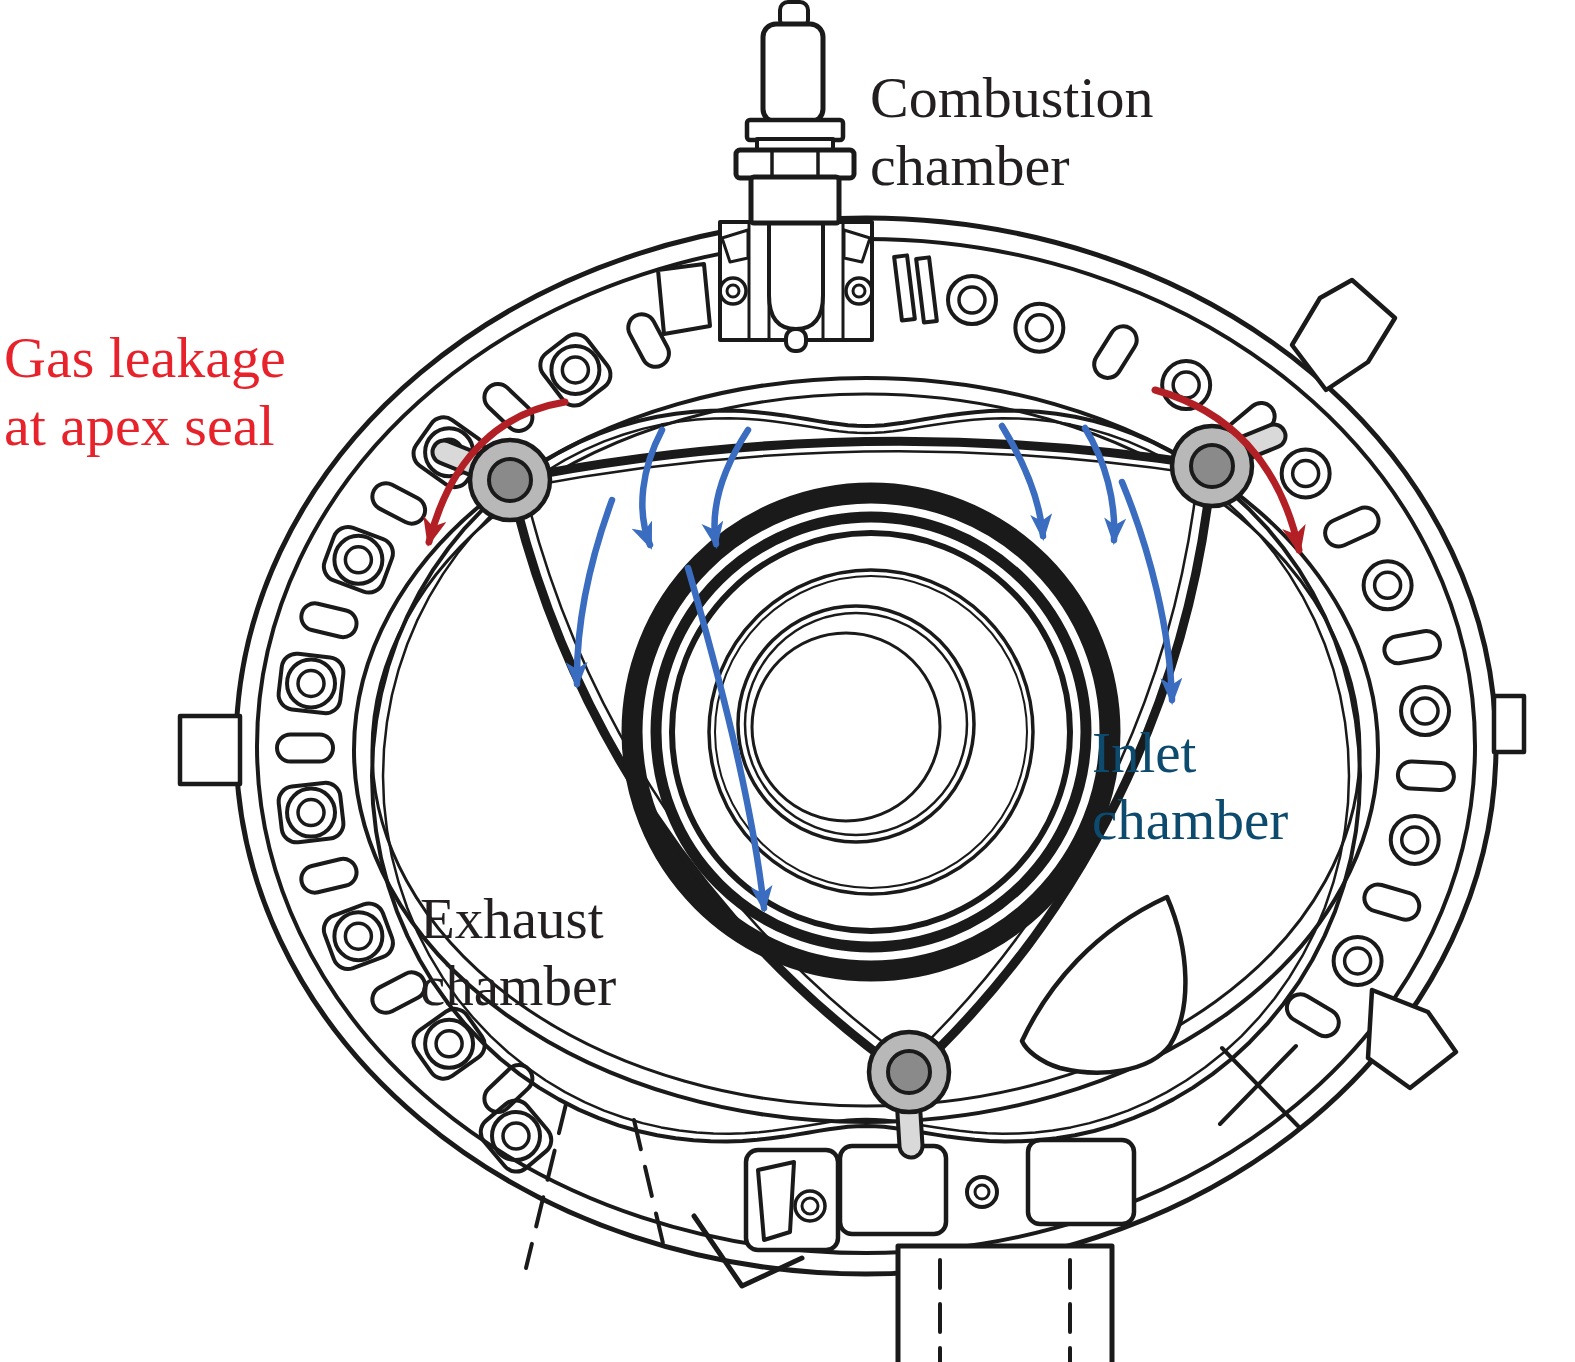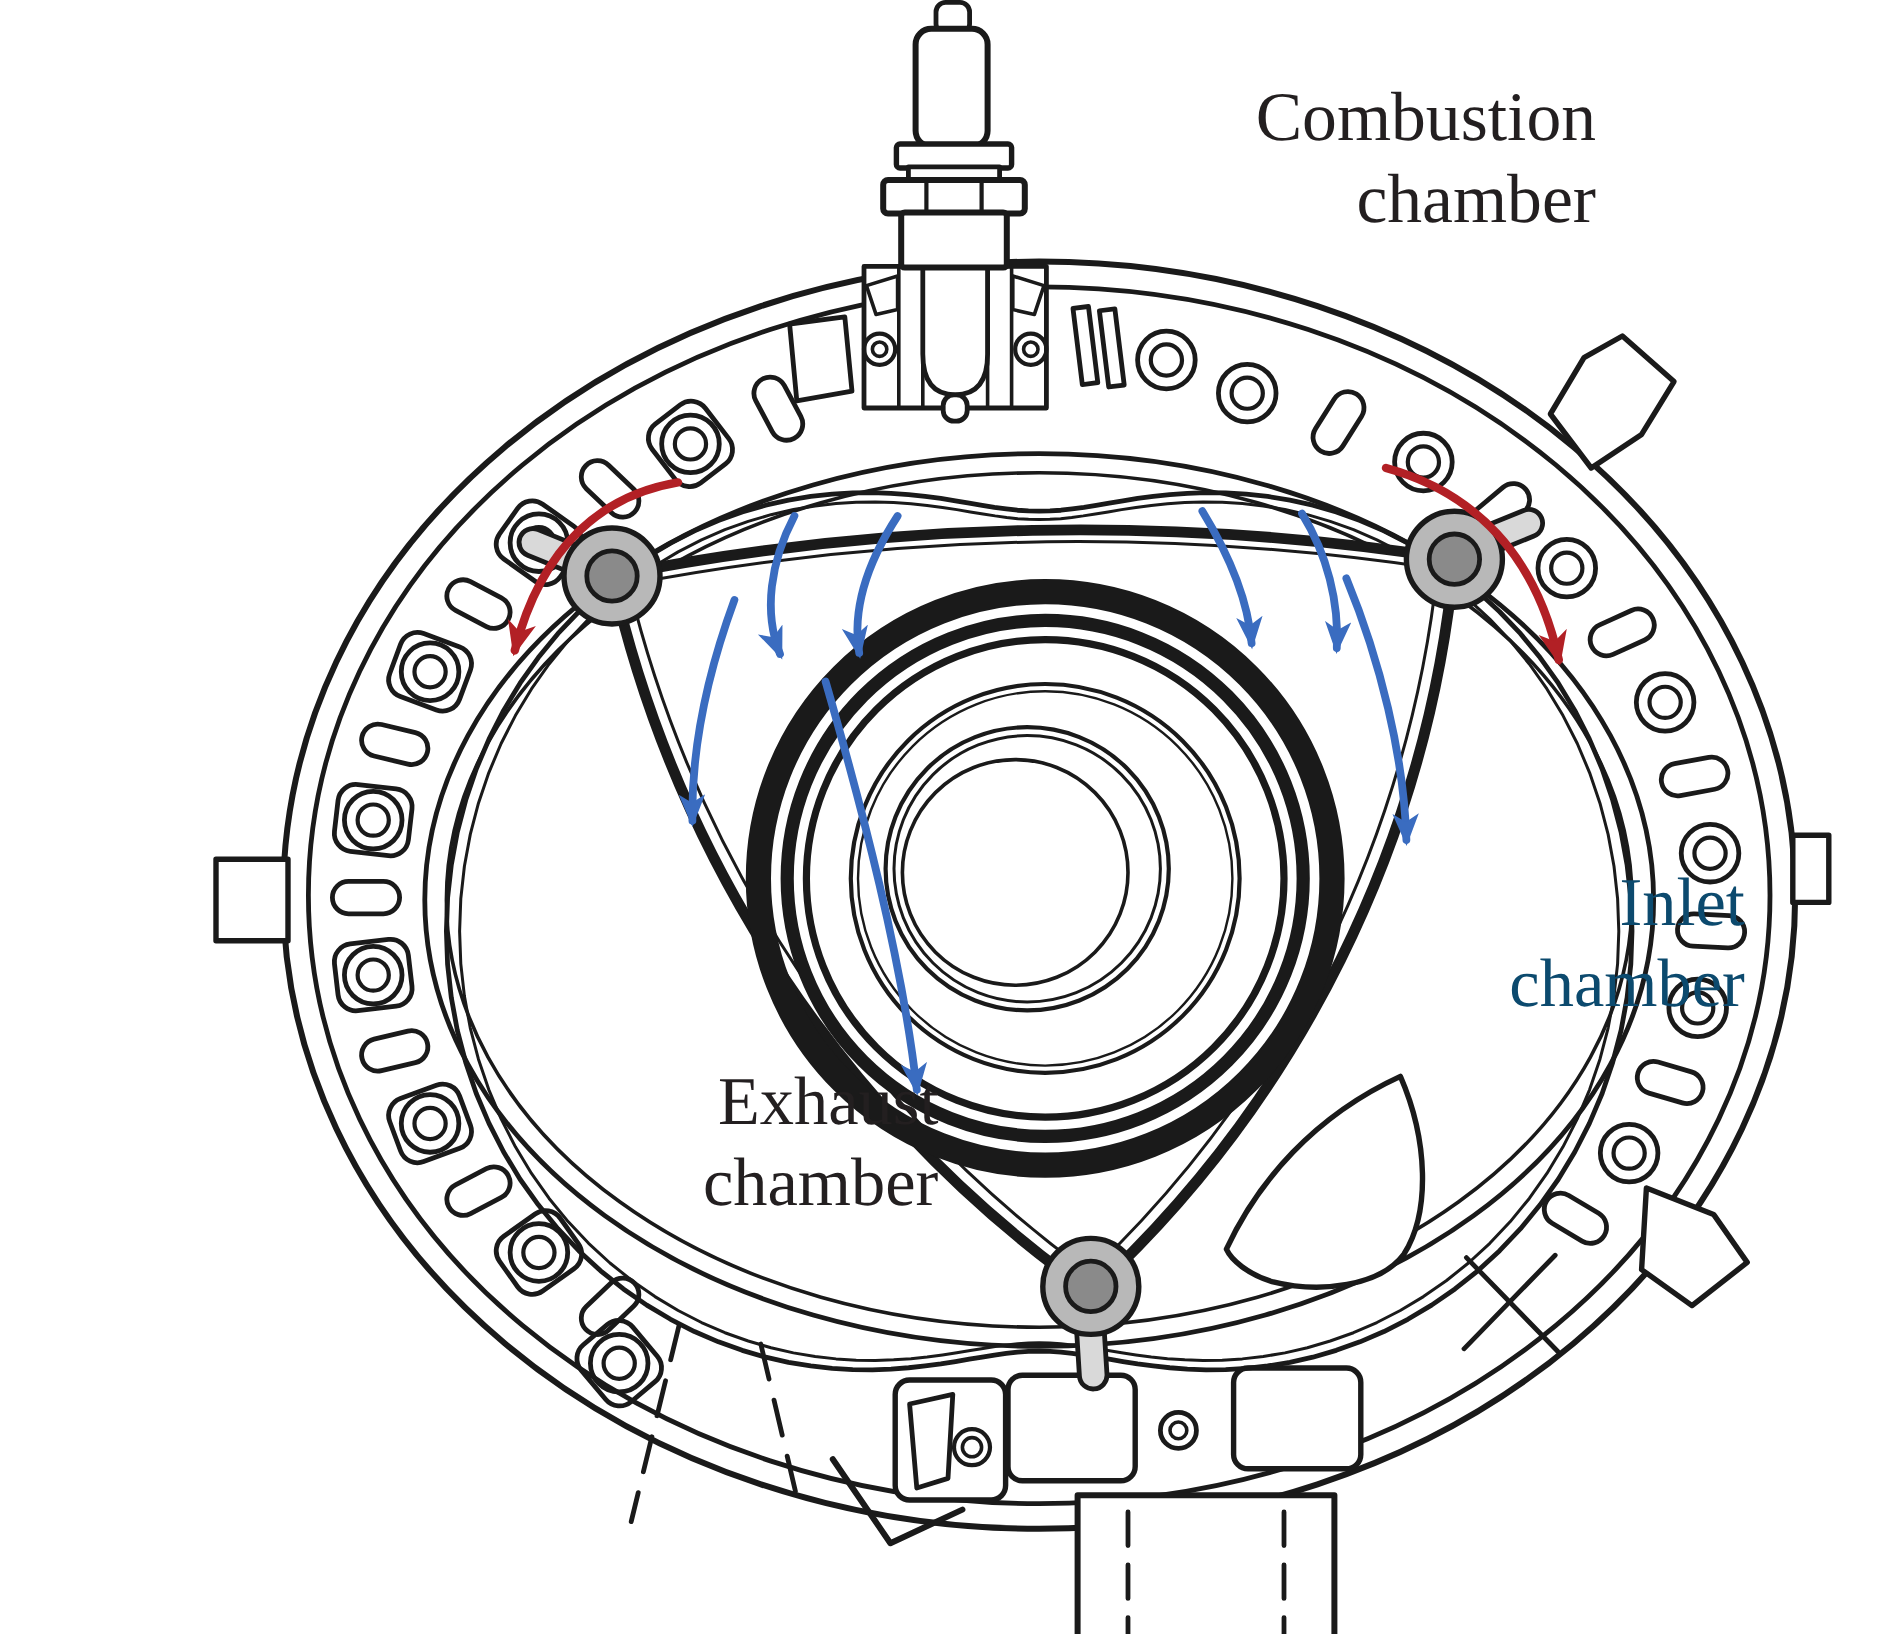--- a/index.html
+++ b/index.html
@@ -5,21 +5,21 @@
   :root{
     --line:#1a1a1a; --background:#ffffff;
     --apex_leak_arrow:#b22025; --side_leak_arrow:#3a6cc0;
     --apex_seal_body:#b8b8b8; --apex_seal_hub:#8a8a8a; --apex_seal_pin:#d9d9d9;
   }
   html,body{margin:0;padding:0;background:#fff;}
   .stage{position:relative;width:1575px;height:1362px;background:var(--background);overflow:hidden;}
   svg{position:absolute;left:0;top:0;}
   .ln{stroke:var(--line);fill:none;stroke-linecap:round;stroke-linejoin:round;}
   .wfill{fill:#ffffff;}
-  .lbl{position:absolute;font-family:"Liberation Serif",serif;text-align:right;
+  .lbl{position:absolute;font-family:"Liberation Serif",serif;text-align:left;
        white-space:pre-line;line-height:1.17;letter-spacing:0px;}
   .lbl-combustion{left:870px;top:64px;width:460px;font-size:58px;}
   .lbl-apex{left:4px;top:324px;width:366px;font-size:58px;}
   .lbl-side{left:326px;top:640px;width:228px;font-size:57px;}
   .lbl-exhaust{left:420px;top:886px;width:362px;font-size:57px;}
   .lbl-inlet{left:1092px;top:720px;width:362px;font-size:57px;}
 </style>
 </head>
 <body>
 
@@ -212,17 +212,19 @@
     </g>
 
     <g fill="none" stroke="var(--apex_leak_arrow)" stroke-width="7" stroke-linecap="round">
       <path d="M 565 402 C 505 412 452 452 429 542" marker-end="url(#mR)"></path>
       <path d="M 1155 390 C 1228 410 1280 462 1299 550" marker-end="url(#mR)"></path>
     </g>
   </svg>
 
   <div class="lbl lbl-combustion" style="color: rgb(35, 31, 32);">Combustion
 chamber</div>
+  <div class="lbl lbl-apex" style="color: rgb(232, 34, 42);">Gas leakage
+at apex seal</div>
   <div class="lbl lbl-exhaust" style="color: rgb(35, 31, 32);">Exhaust
 chamber</div>
   <div class="lbl lbl-inlet" style="color: #0c4a6e;">Inlet
 chamber</div>
 </div>
 
 </body></html>

